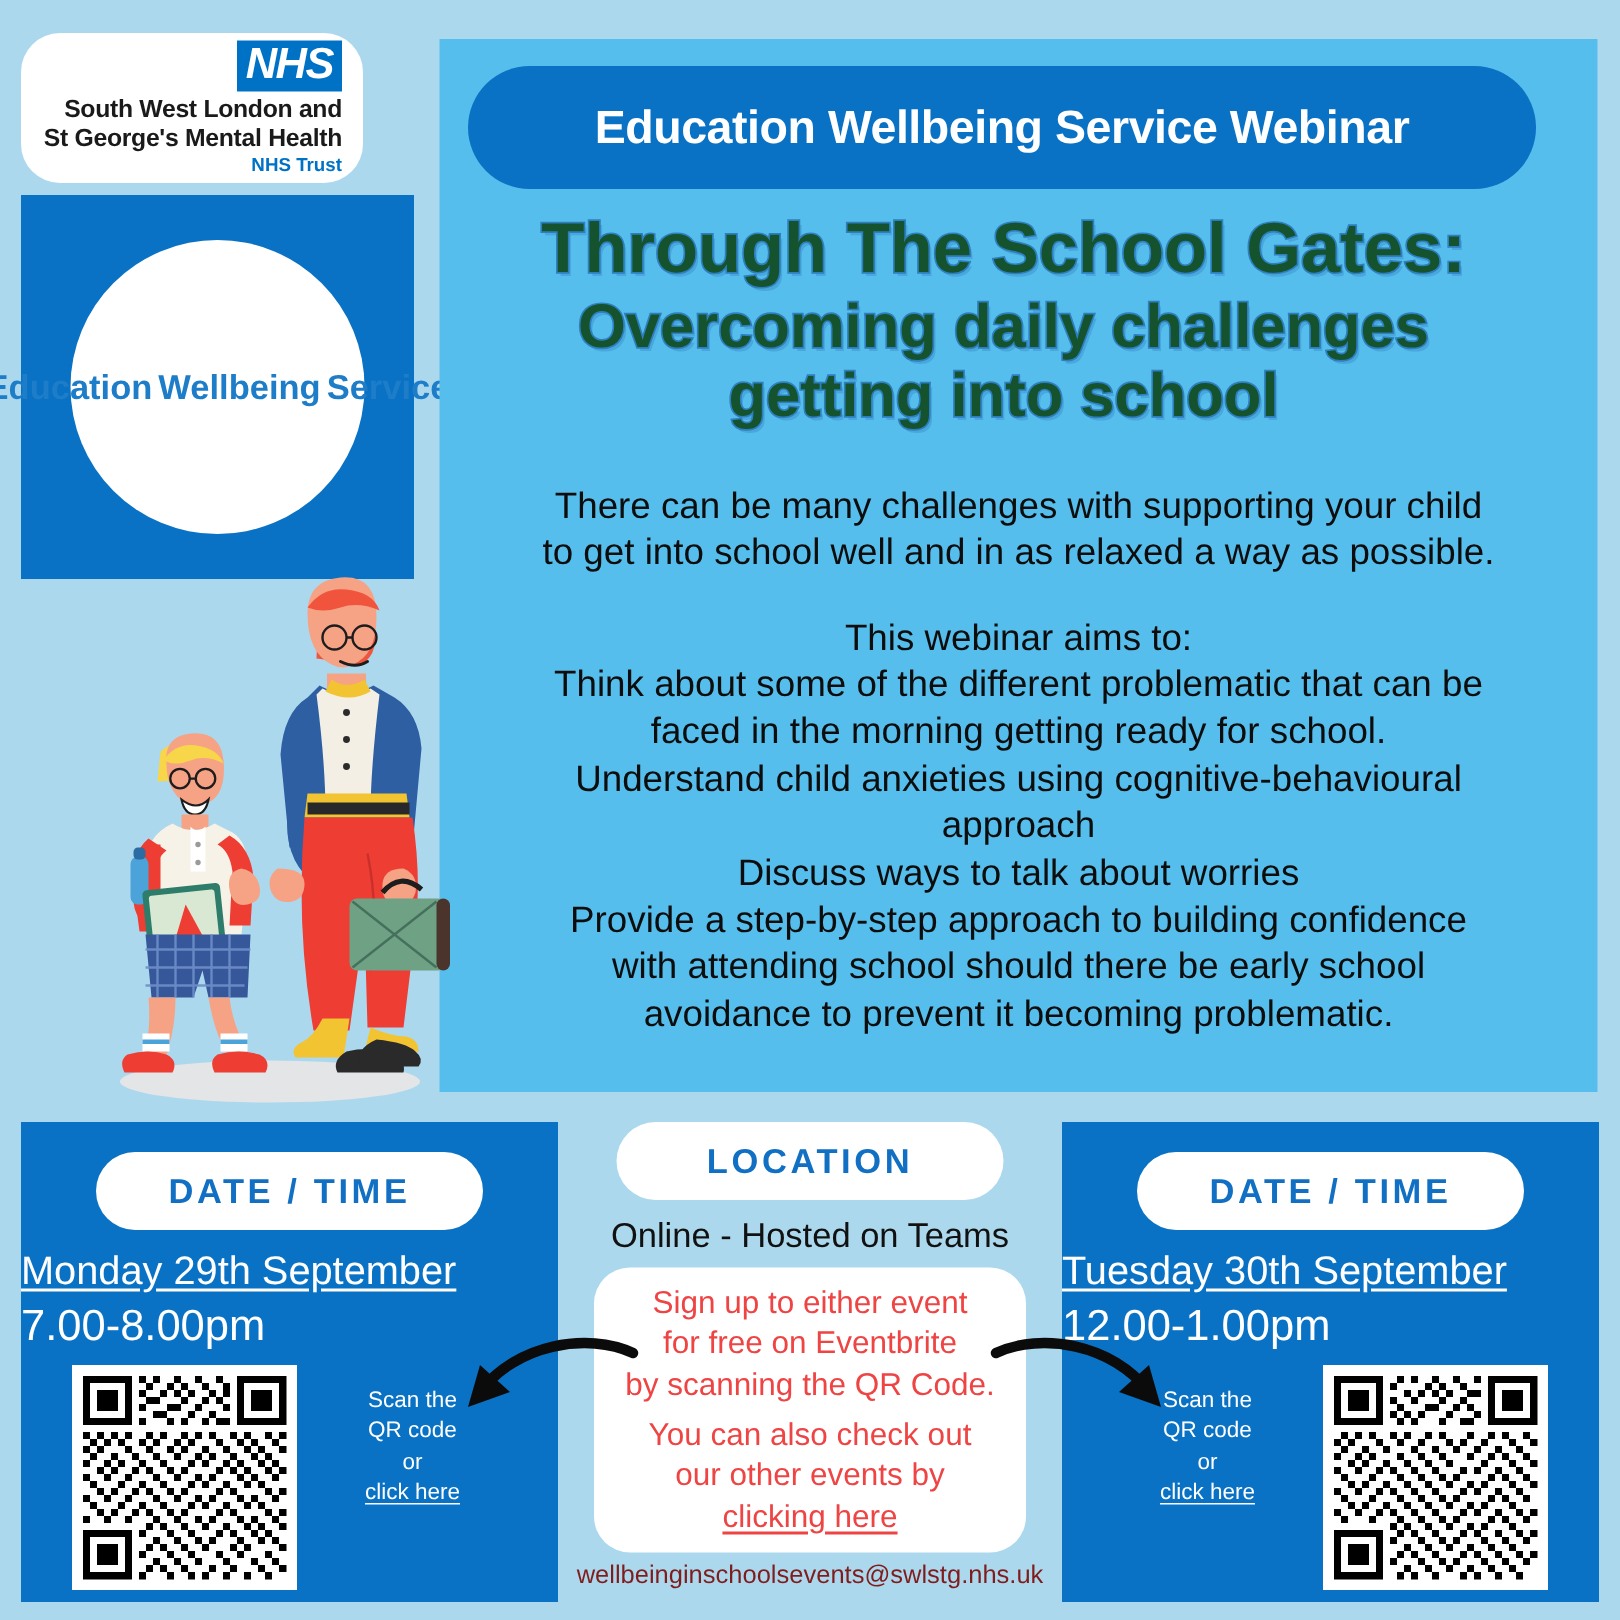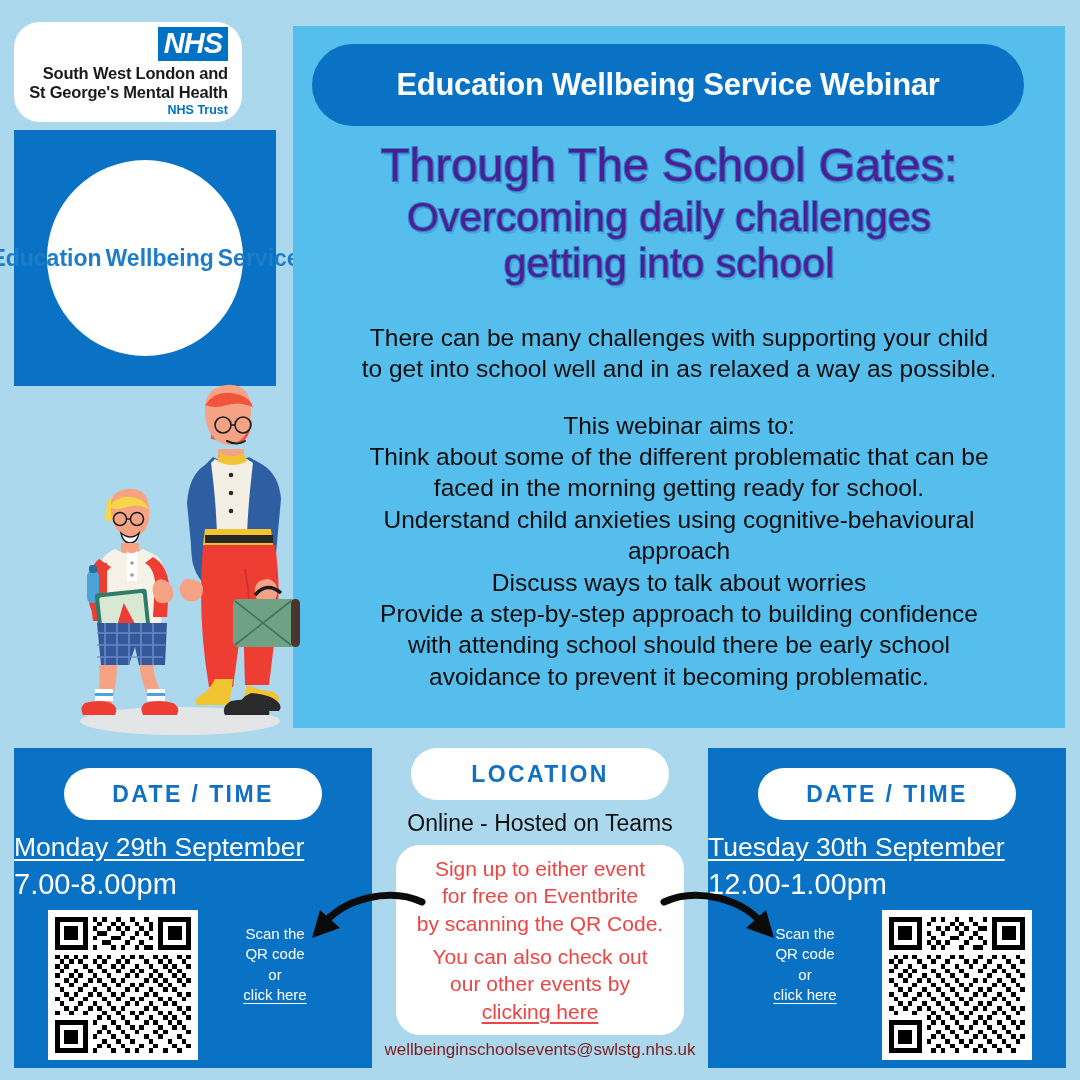--- a/index.html
+++ b/index.html
@@ -72,22 +72,22 @@
     width: 712px; height: 82px;
     background: #0A72C4; border-radius: 42px;
     display: flex; align-items: center; justify-content: center;
   }
   .title-pill span {
     color: #fff; font-size: 31px; font-weight: bold;
     letter-spacing: -0.3px;
   }
   .headline {
     position: absolute; left: 20px; top: 114px; width: 712px;
-    text-align: center; color: #4c1d95;
-    font-weight: normal; line-height: 1.08;
+    text-align: center; color: #14532d;
+    font-weight: bold; line-height: 1.08;
     -webkit-text-stroke: 2.2px #2E7FC0;
     paint-order: stroke fill;
     text-shadow: 2px 3px 0 rgba(46,127,192,.35);
   }
   .headline .l1 { display:block; font-size: 47px; }
   .headline .l2 { display:block; font-size: 41px; margin-top: 4px;}
   .headline .l3 { display:block; font-size: 41px; margin-top: 2px;}
 
   .body-copy {
     position: absolute; left: 24px; top: 296px; width: 724px;

